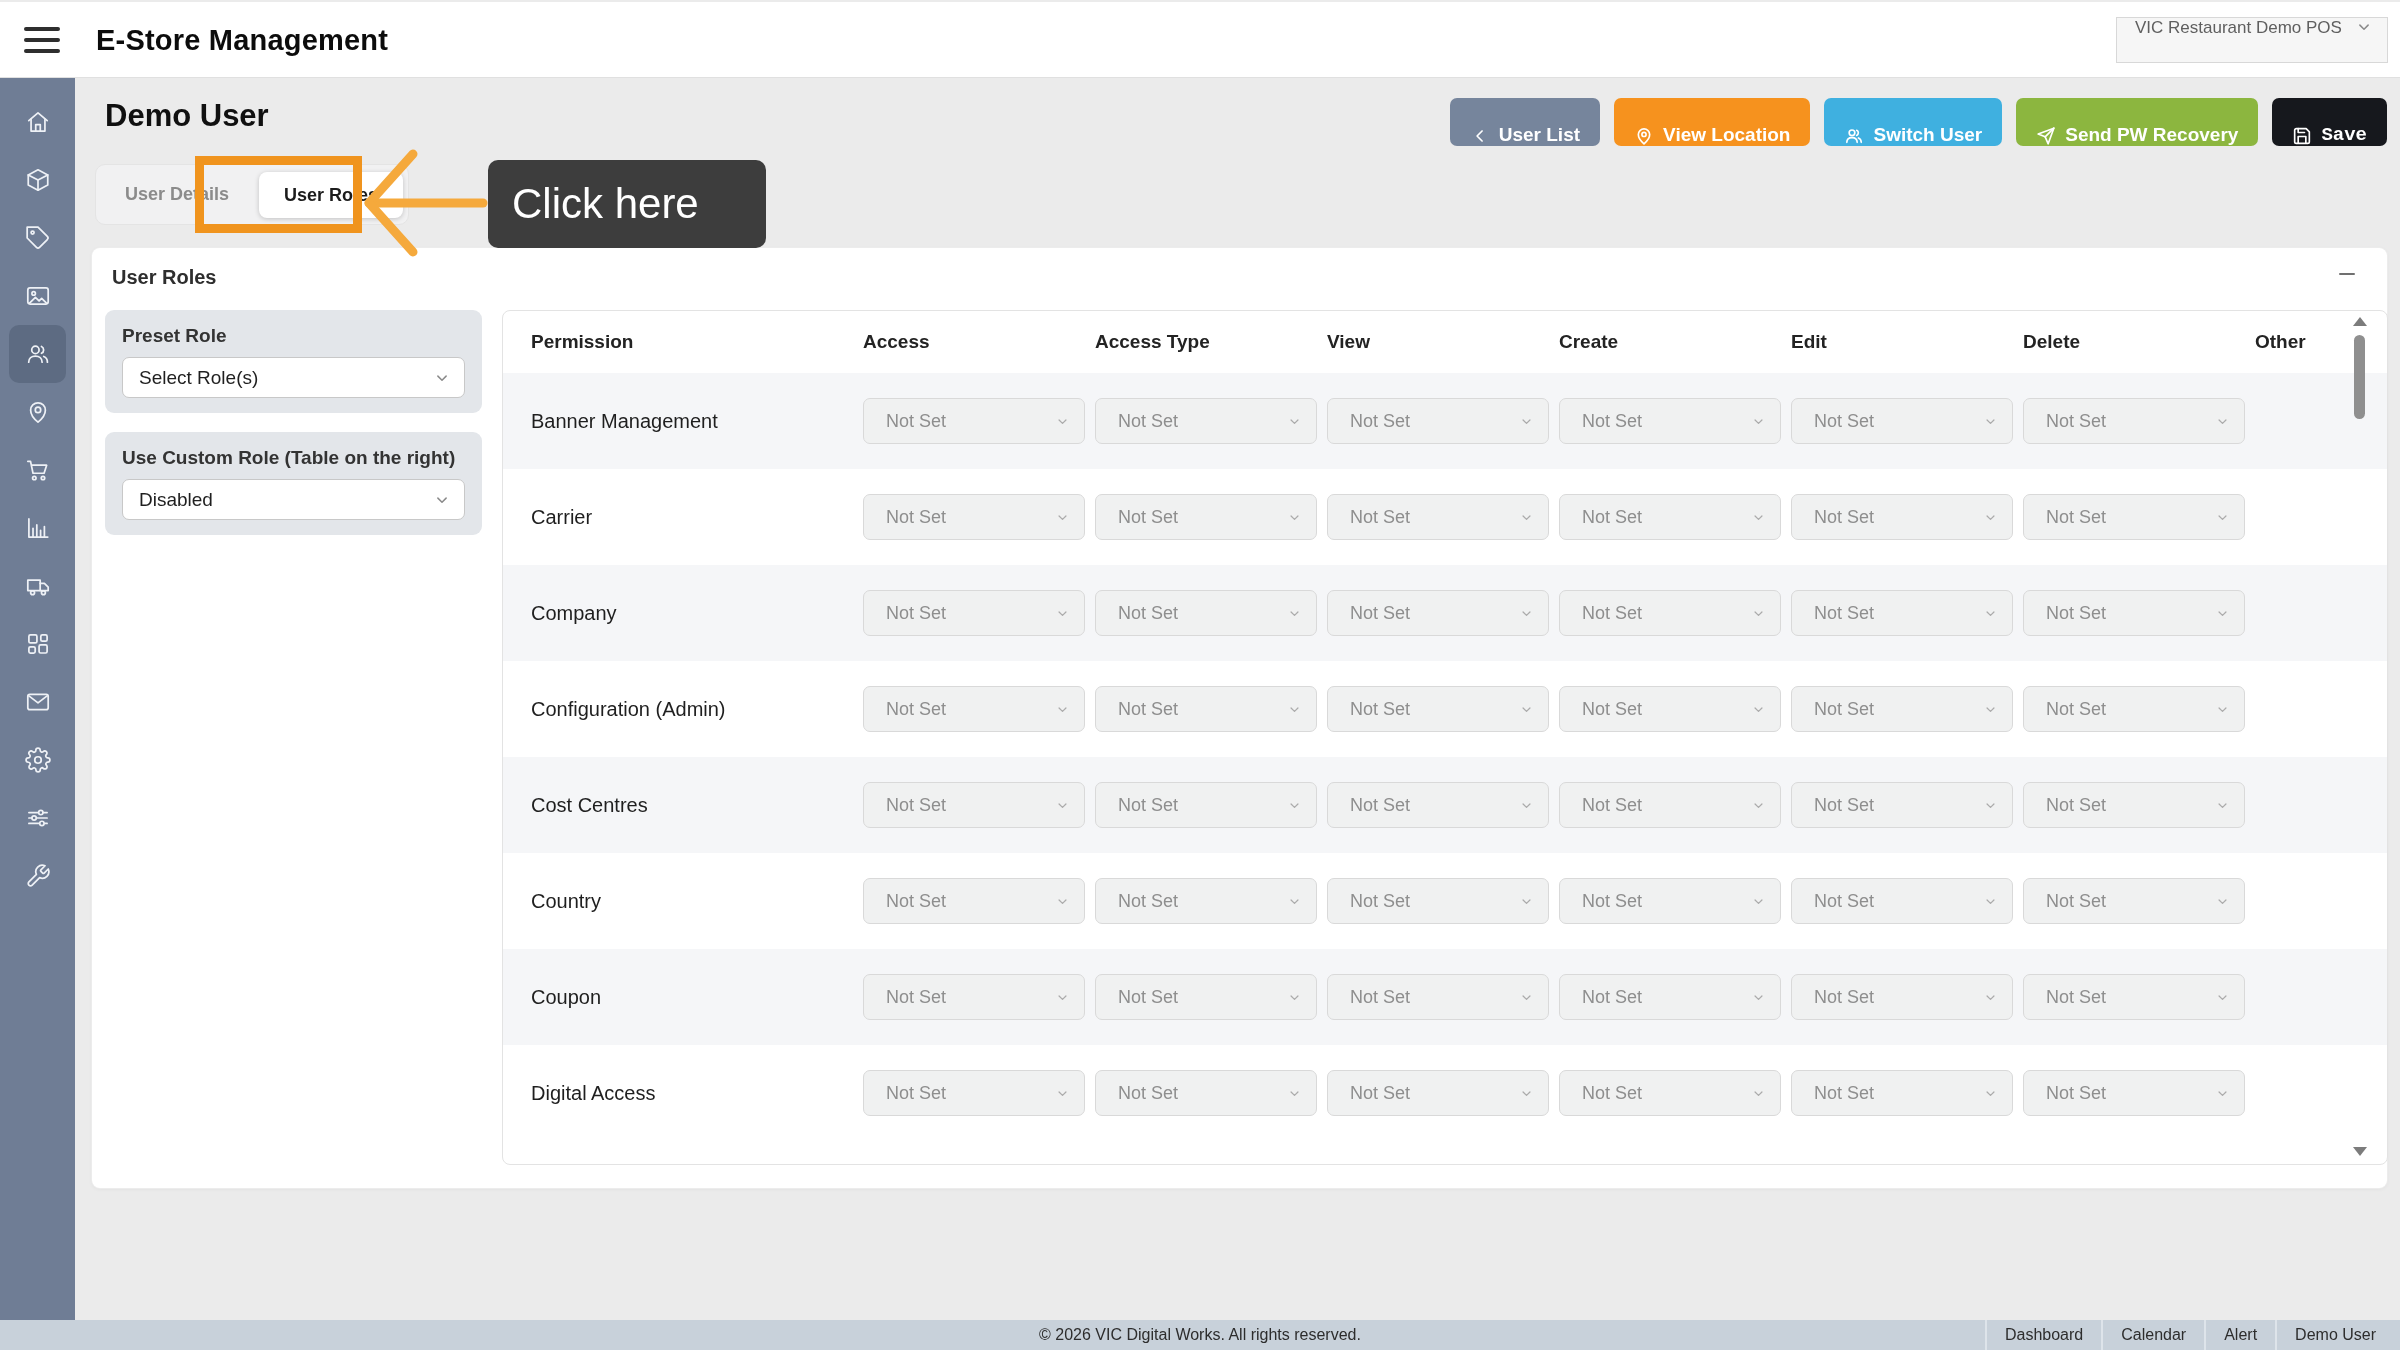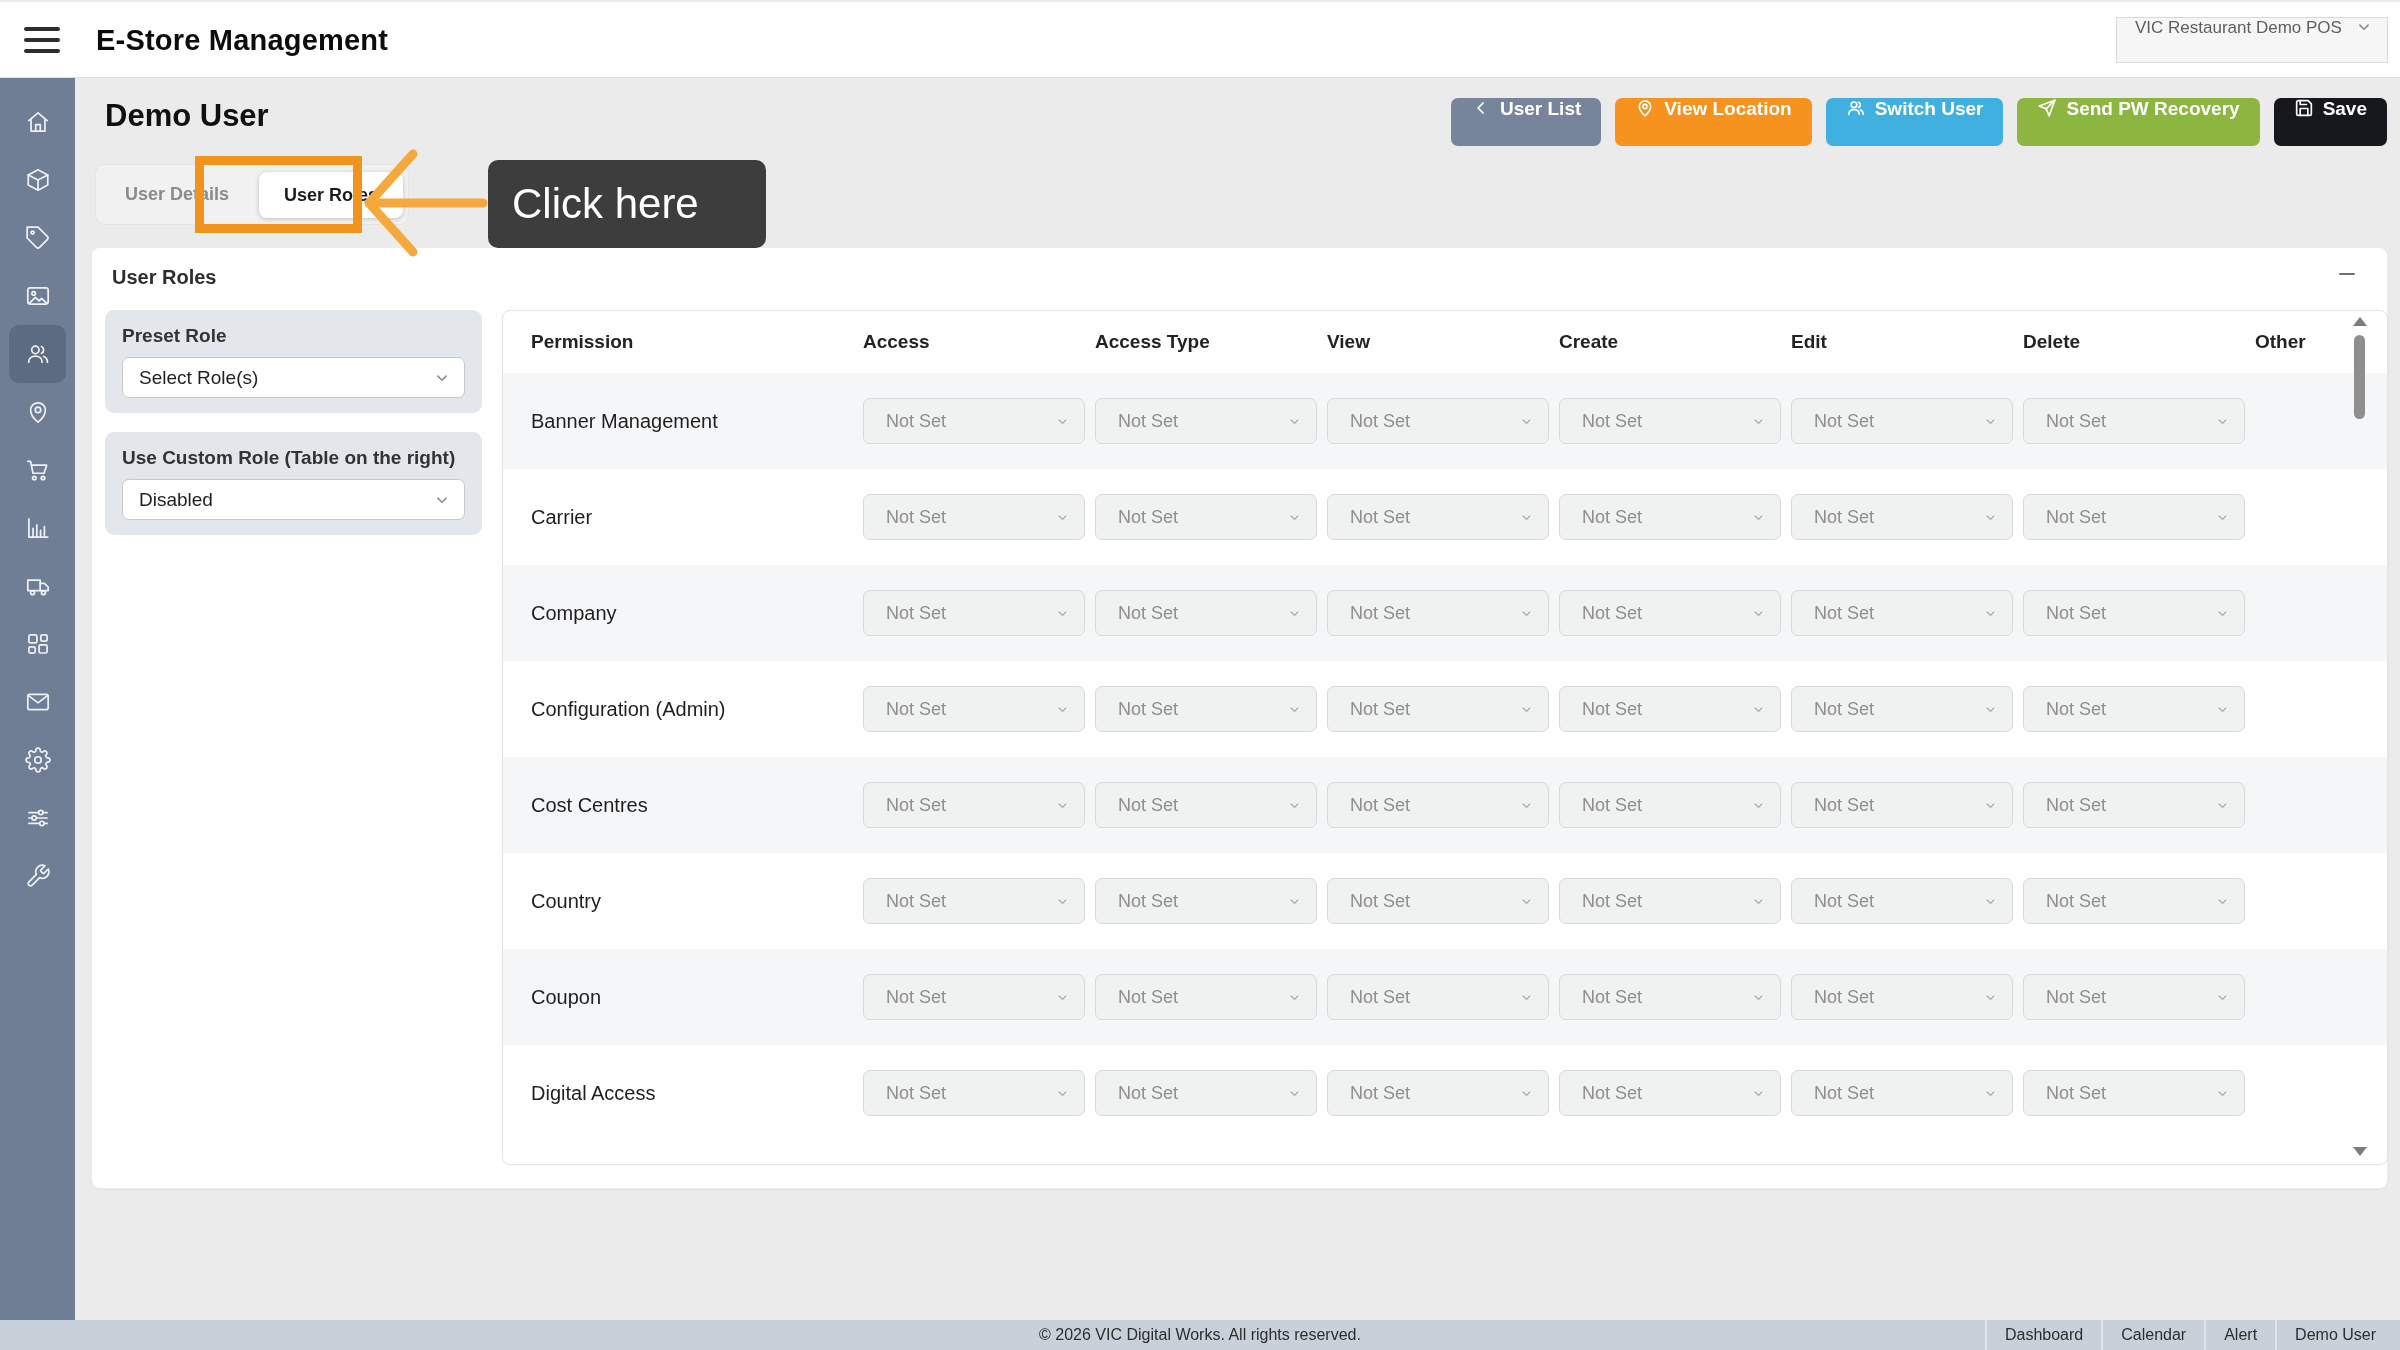--- a/index.html
+++ b/index.html
@@ -17,21 +17,21 @@
 
   
   #sidebar { position:absolute; left:0; top:76px; width:75px; height:1244px; background:#6f7d95; padding-top:17px; z-index:4; }
   .nav-item { height:58px; display:flex; align-items:center; justify-content:center; color:#eef1f6; margin:0 9px; border-radius:10px; cursor:pointer; }
   .nav-item.active { background:#5d6b82; }
 
   
   #content { position:absolute; left:75px; top:76px; width:2325px; height:1244px; background:#ebebeb; }
   .page-title { position:absolute; left:30px; top:22px; font-size:31px; font-weight:bold; color:#101010; }
   .actions { position:absolute; right:13px; top:22px; display:flex; gap:14px; }
-  .btn { height:48px; border:none; border-radius:7px; color:#fff; font-family:"Liberation Sans",sans-serif; font-size:19px; font-weight:bold; display:flex; align-items:flex-start; gap:9px; padding:0 20px; cursor:pointer; }
+  .btn { height:48px; border:none; border-radius:7px; color:#fff; font-family:"Liberation Sans",sans-serif; font-size:19px; font-weight:bold; display:flex; align-items:flex-end; gap:9px; padding:0 20px; cursor:pointer; }
 
   .tabstrip { position:absolute; left:20px; top:88px; height:61px; background:#f1f1f2; border:1px solid #e4e4e4; border-radius:10px; display:flex; align-items:center; padding:0 2px; }
   .tab { padding:4px 27px; font-size:18px; font-weight:bold; color:#8b8b8b; line-height:57px; cursor:pointer; white-space:nowrap; }
   .tab.active { background:#ffffff; color:#1c1c1c; border-radius:8px; line-height:46px; padding:0 25px; margin:0 3px; box-shadow:0 1px 5px rgba(0,0,0,.2); }
 
   .highlight-box { position:absolute; left:120px; top:80px; width:167px; height:77px; border:9px solid #f0941e; z-index:6; pointer-events:none; }
   .anno-arrow { position:absolute; left:286px; top:70px; z-index:6; pointer-events:none; }
   .callout { position:absolute; left:413px; top:84px; width:278px; height:88px; background:#3d3d3d; border-radius:10px; color:#ffffff; font-size:42px; display:flex; align-items:center; padding-left:24px; z-index:6; }
 
   
@@ -253,21 +253,21 @@
       </button>
       <button class="btn" style="background: rgb(140, 182, 63);">
         <span>
           <svg width="20" height="20" viewBox="0 0 24 24" fill="none" stroke="currentColor" stroke-width="2" stroke-linecap="round" stroke-linejoin="round">
             <path d="M21.4 2.6 L11 13"></path>
             <path d="M21.4 2.6 L14.6 21.4 L11 13 L2.6 9.6 Z"></path>
           </svg>
         </span>
         <span>Send PW Recovery</span>
       </button>
-      <button class="btn" style="background: rgb(22, 24, 29);">
+      <button class="btn" style="background: rgb(22, 24, 29); font-family: Liberation Mono, monospace;">
         <span>
           <svg width="20" height="20" viewBox="0 0 24 24" fill="none" stroke="currentColor" stroke-width="2" stroke-linecap="round" stroke-linejoin="round">
             <path d="M17 3.2 H5.2 a2 2 0 0 0 -2 2 V18.8 a2 2 0 0 0 2 2 H18.8 a2 2 0 0 0 2 -2 V7 Z"></path>
             <path d="M16.6 20.6 V12.6 H7.4 V20.6"></path>
             <path d="M7.4 3.2 V7.8 H15"></path>
           </svg>
         </span>
         <span>Save</span>
       </button>
     </div>

